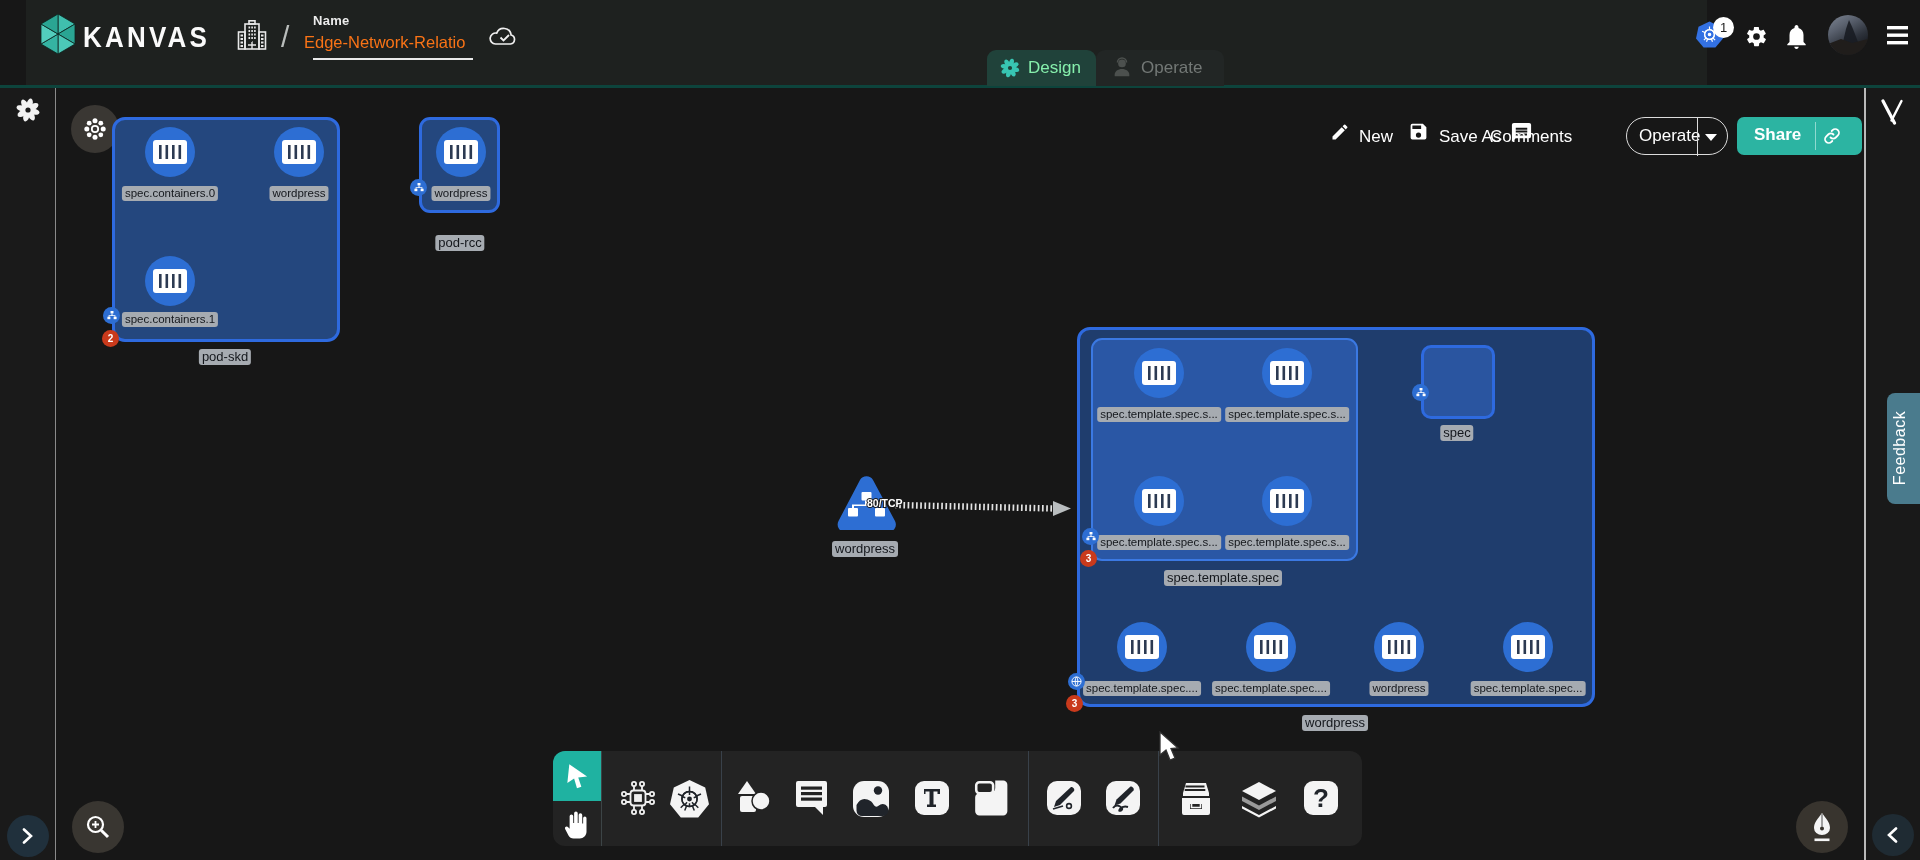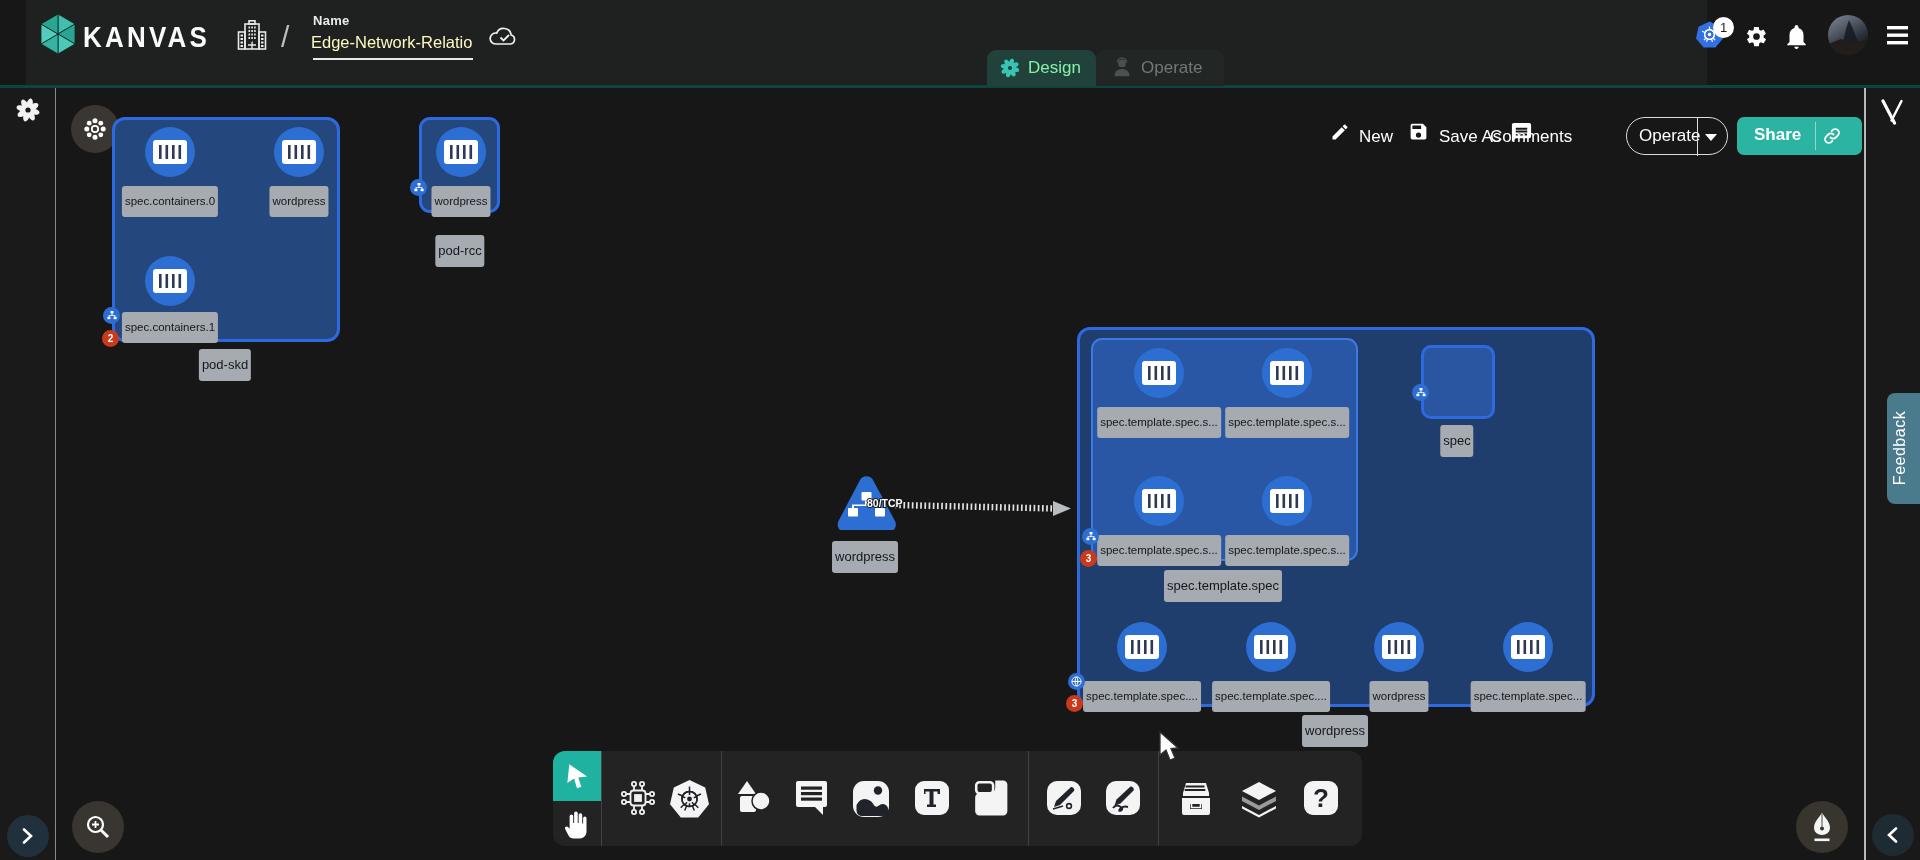--- a/index.html
+++ b/index.html
@@ -7,21 +7,21 @@
 #page { position:relative; width:1920px; height:860px; background:#171717; }
 
 #header { position:absolute; left:0; top:0; width:1681px; height:86px; background:#1e211f;margin-left:26px; }
 #tealline { position:absolute; left:0; top:85px; width:1920px; height:3px; background:#0d443c; z-index:5; }
 #leftstrip { position:absolute; left:0; top:88px; width:56px; height:772px; background:#1a1a1a; border-right:1px solid #8a8a8a; z-index:3; }
 #rightstrip { position:absolute; left:1864px; top:88px; width:56px; height:772px; background:#191919; border-left:2px solid #b9b9b9; z-index:3; }
 .hx { position:absolute; }
 #klogotext { left:57px; top:19px; font-size:26px; font-weight:bold; color:#fafafa; letter-spacing:3.2px; transform:scaleY(1.15); transform-origin:0 0; }
 #slash { left:255px; top:20px; font-size:30px; color:#b9bdbb; font-weight:300; }
 #nmlbl { left:287px; top:13px; font-size:13px; color:#ececec; font-weight:bold; letter-spacing:.3px; }
-#nmval { left:285px; top:33px; font-size:16.5px; color:#fef9c3; }
+#nmval { left:278px; top:33px; font-size:16.5px; color:#f97316; }
 #nmline { left:287px; top:58px; width:160px; height:2px; background:#e9e9e9; }
 
 .tab { position:absolute; top:50px; height:36px; border-radius:9px 9px 0 0; display:flex; align-items:center; z-index:6; }
 #tabDesign { left:961px; width:109px; background:#20423a; }
 #tabOperate { left:1070px; width:128px; background:#222625; }
 #tabDesign span { color:#86efac; font-size:17px; margin-left:8px; }
 #tabOperate span { color:#737876; font-size:17px; margin-left:8px; }
 
 #badge1 { position:absolute; left:1687px; top:17px; width:21px; height:21px; background:#fff; border-radius:50%; color:#1c1c1c; font-size:13px; text-align:center; line-height:21px; z-index:2; font-family:"Liberation Sans",sans-serif;}
 #avatar { position:absolute; left:1802px; top:15px; width:40px; height:40px; border-radius:50%; background:linear-gradient(150deg,#7e8694 0%,#5a616e 30%,#2e333c 60%,#15181d 85%,#1d1a19 100%); overflow:hidden;}
@@ -30,21 +30,21 @@
 #btnActions { position:absolute; left:1626px; top:117px; width:102px; height:38px; border:1px solid #dcdcdc; border-radius:19px; color:#fff; font-size:17px; z-index:4;}
 #btnActions .dv { position:absolute; left:70px; top:0; width:1px; height:38px; background:#dcdcdc; }
 #btnActions .tx { position:absolute; left:12px; top:8px; }
 #btnActions .ca { position:absolute; left:78px; top:16px; width:0; height:0; border-left:6px solid transparent; border-right:6px solid transparent; border-top:7px solid #fff; }
 #btnShare { position:absolute; left:1737px; top:117px; width:125px; height:38px; background:#2cb4a2; border-radius:7px; z-index:4; }
 #btnShare .tx { position:absolute; left:17px; top:8px; color:#fff; font-size:17px; font-weight:bold; }
 #btnShare .dv { position:absolute; left:78px; top:5px; width:1px; height:28px; background:#8fd9cf; }
 
 .grp { position:absolute; border:3px solid #2e6adf; border-radius:13px; z-index:2; }
 .kcirc { position:absolute; width:50px; height:50px; border-radius:50%; background:#2d6ed3; z-index:3; display:flex; align-items:center; justify-content:center; }
-.lbl { position:absolute; transform:translateX(-50%); background:#a6abb1; color:#14171c; font-size:11.5px; line-height:15px; padding:8px 3px; border-radius:3px; white-space:nowrap; z-index:4; }
+.lbl { position:absolute; transform:translateX(-50%); background:#a6abb1; color:#14171c; font-size:11.5px; line-height:15px; padding:0 3px; border-radius:3px; white-space:nowrap; z-index:4; }
 .badge { position:absolute; width:17px; height:17px; border-radius:50%; z-index:5; display:flex; align-items:center; justify-content:center; }
 .bb { background:#2d6ed3; }
 .br { background:#c93a1c; color:#fff; font-size:10px; font-weight:bold; }
 
 #toolbar { position:absolute; left:553px; top:751px; width:809px; height:95px; background:#232323; border-radius:12px; z-index:6; }
 #selcell { position:absolute; left:0; top:0; width:48px; height:50px; background:#1fb2a1; border-radius:12px 0 0 0; display:flex; align-items:center; justify-content:center; }
 .tdiv { position:absolute; top:0; width:1px; height:95px; background:#3c4446; }
 .ticon { position:absolute; top:779px; z-index:7; }
 
 .fab { position:absolute; border-radius:50%; z-index:6; display:flex; align-items:center; justify-content:center; }

